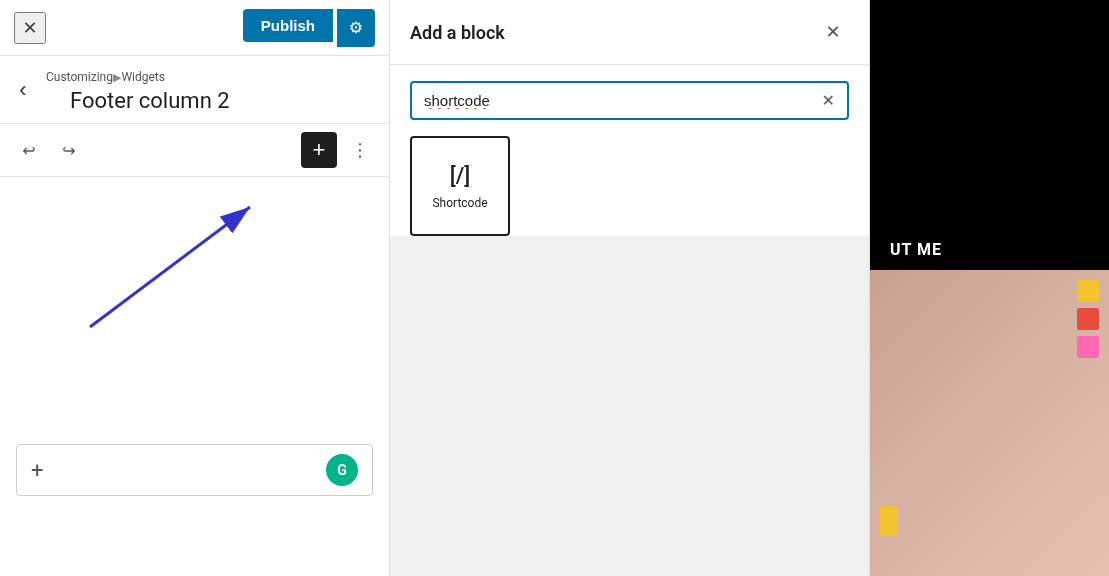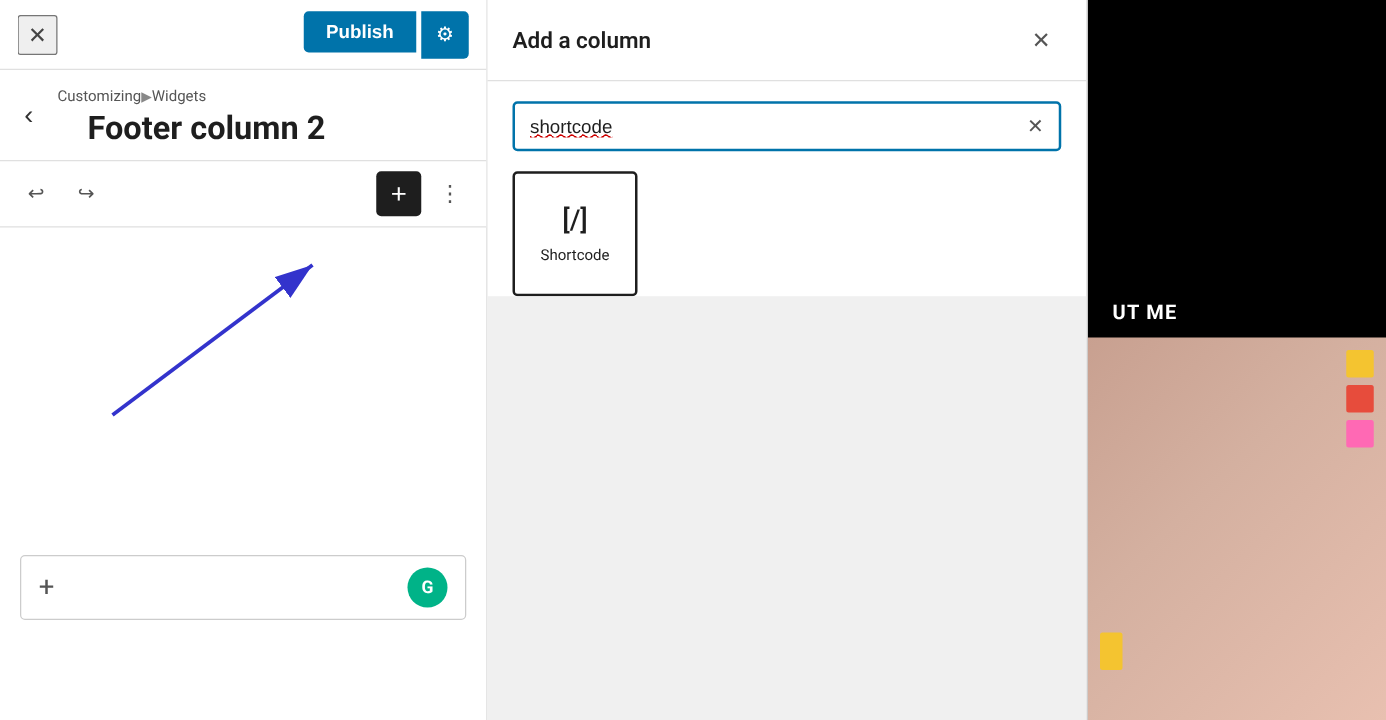--- a/index.html
+++ b/index.html
@@ -106,22 +106,22 @@
       height: 30px;
       display: flex;
       align-items: center;
       justify-content: center;
       cursor: pointer;
       font-size: 16px;
       color: #333;
     }
 
     .panel-title {
-      font-size: 26px;
-      font-weight: 700;
+      font-size: 22px;
+      font-weight: 400;
       color: #1e1e1e;
       padding-left: 24px;
     }
 
     
     .toolbar-row {
       display: flex;
       align-items: center;
       padding: 8px 12px;
       border-bottom: 1px solid #e0e0e0;
@@ -429,21 +429,21 @@
         <span>G</span>
       </div>
     </div>
   </div>
 
 </div>
 
 <div class="modal-overlay">
 
   <div class="modal-header">
-    <span class="modal-title">Add a column</span>
+    <span class="modal-title">Add a block</span>
     <button class="modal-close">
       <span>✕</span>
     </button>
   </div>
 
   <div class="modal-search-area">
     <div class="search-input-wrapper">
       <input class="search-input" type="text" value="shortcode" style="text-decoration: underline wavy rgb(204, 0, 0); text-decoration-skip-ink: none;">
       <button class="search-clear">
         <span>✕</span>

